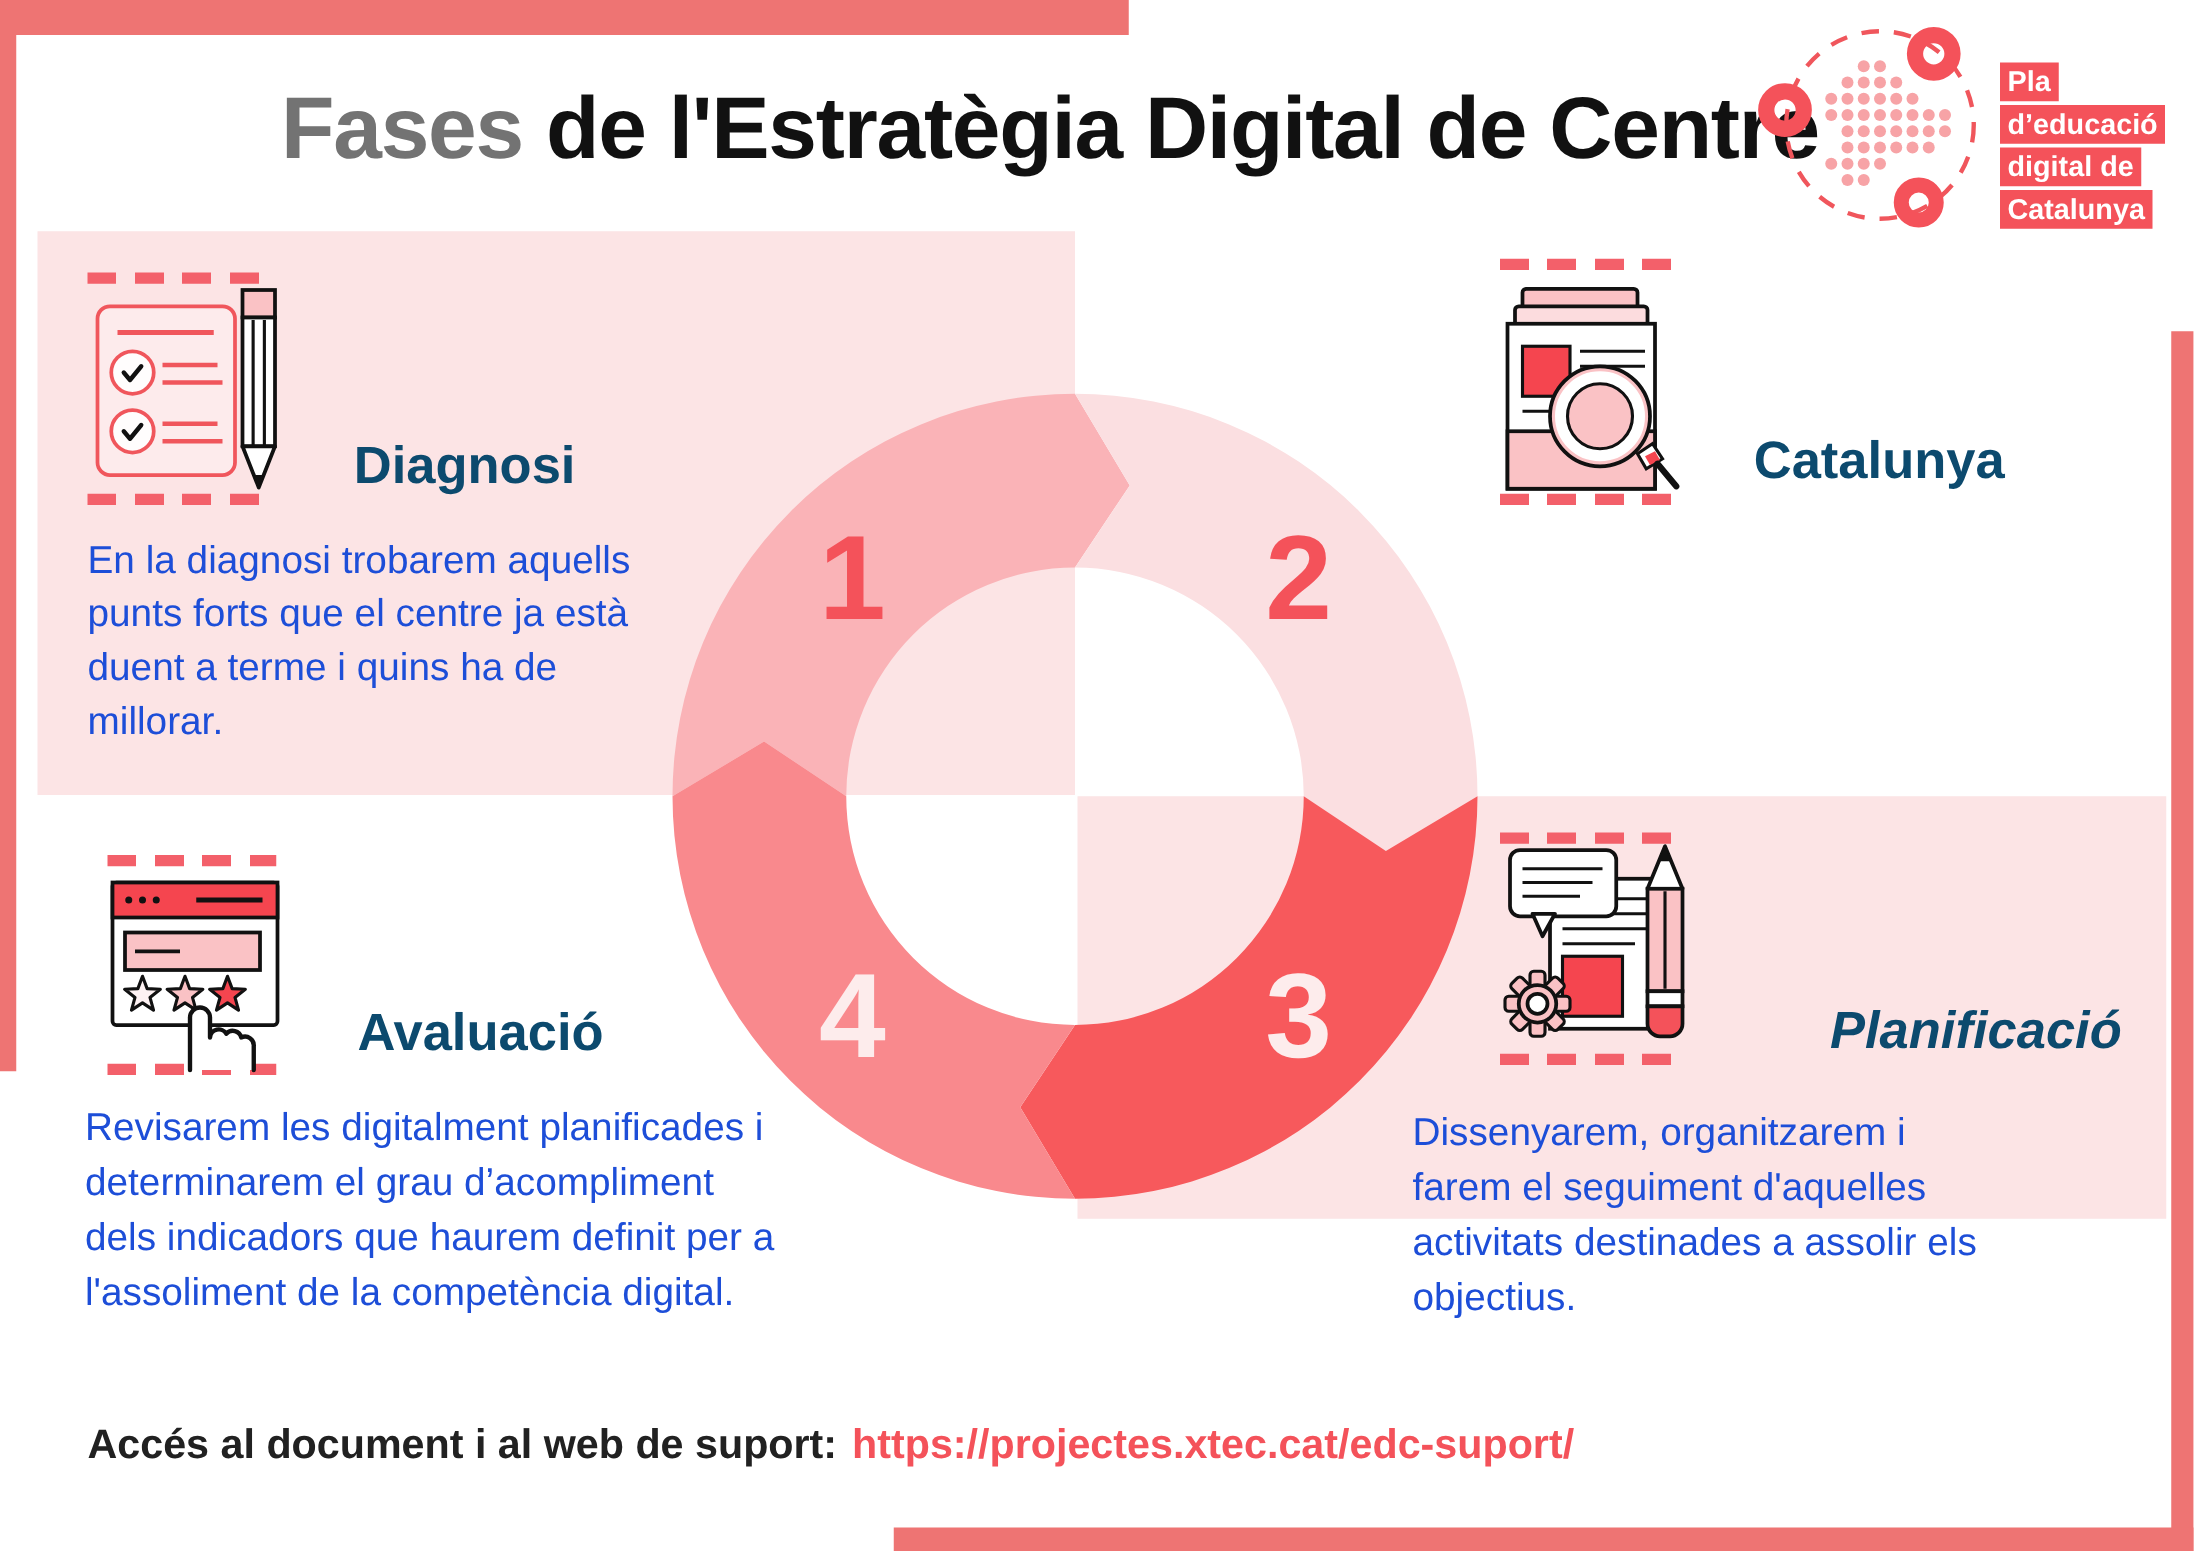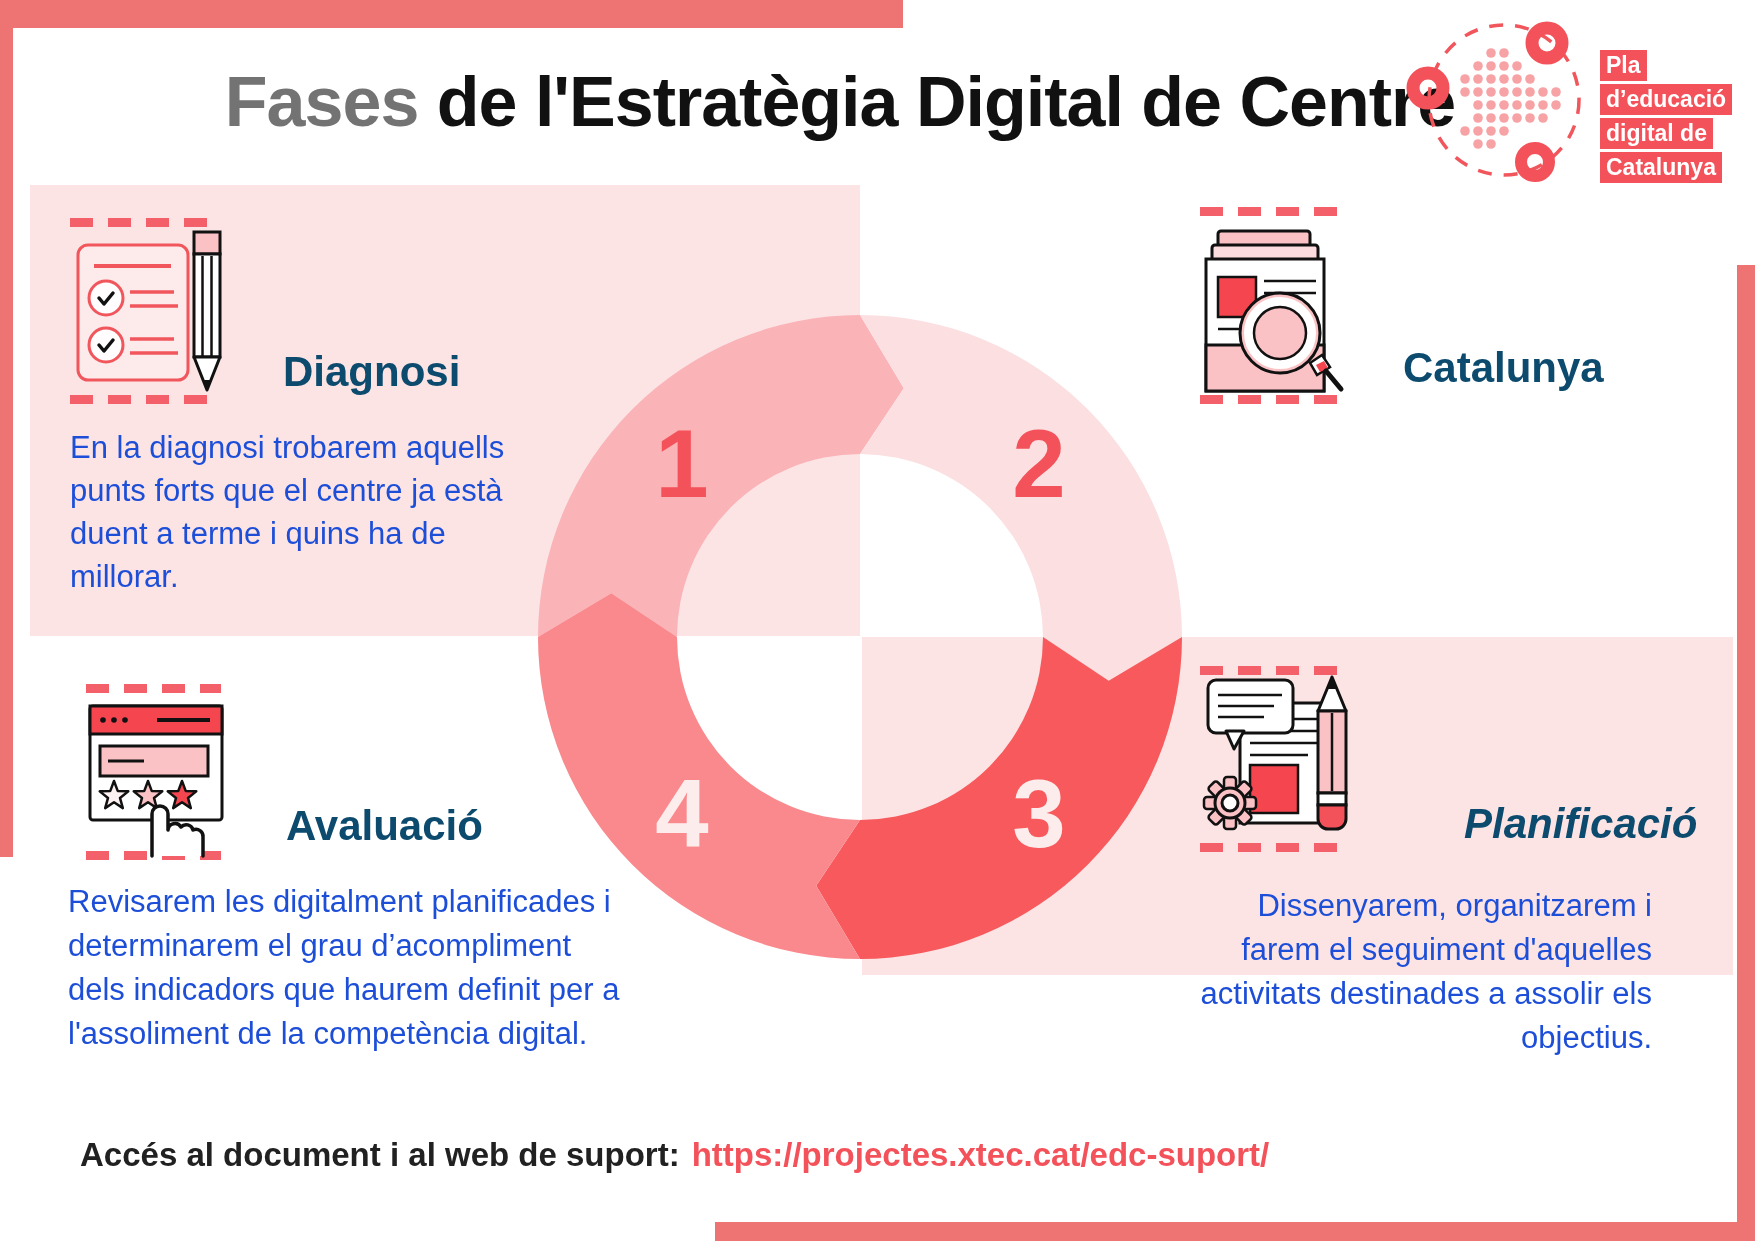--- a/index.html
+++ b/index.html
@@ -14,21 +14,21 @@
   .main-title .hl{color:#737373;}
   
   .block{position:absolute;background:#FCE4E5;}
   
   .dashes{position:absolute;height:9px;
           background:repeating-linear-gradient(90deg,#F3606A 0 23px,rgba(0,0,0,0) 23px 38px);}
   
   .sec-title{position:absolute;font-size:42px;font-weight:700;color:#0c4a6e;white-space:nowrap;}
   .body-text{position:absolute;font-size:31px;line-height:43px;color:#1d4ed8;}
   
-  .footer-line{position:absolute;left:70px;top:1136px;font-size:33px;font-weight:700;white-space:nowrap;margin-left:10px;}
+  .footer-line{position:absolute;left:70px;top:1136px;font-size:33px;font-weight:700;white-space:nowrap;}
   .footer-line .url{color:#F4525A;margin-left:12px;}
   
   .logo-words{position:absolute;left:1600px;top:50px;display:flex;flex-direction:column;
               align-items:flex-start;gap:3px;justify-content:flex-end;}
   .logo-words span{background:#F4525A;color:#fff;font-weight:700;font-size:23px;
                    line-height:1;padding:4px 6px;}
   svg text.num{font-family:"Liberation Sans",sans-serif;font-weight:700;font-size:96px;}
 </style>
 </head>
 <body>
@@ -181,21 +181,21 @@
       <circle r="8" fill="#fff" stroke="#111" stroke-width="3"></circle>
     </g>
     <polygon points="120,48 148,48 134,14" fill="#fff" stroke="#111" stroke-width="3" stroke-linejoin="round"></polygon>
     <polygon points="129,26 139,26 134,14" fill="#111"></polygon>
     <rect x="120" y="48" width="28" height="82" fill="#FAC2C5" stroke="#111" stroke-width="3"></rect>
     <line x1="134" y1="50" x2="134" y2="128" stroke="#111" stroke-width="2.5"></line>
     <rect x="120" y="130" width="28" height="12" fill="#fff" stroke="#111" stroke-width="3"></rect>
     <path d="M120 142 h28 v14 a10 10 0 0 1 -10 10 h-8 a10 10 0 0 1 -10 -10 Z" fill="#F4525A" stroke="#111" stroke-width="3"></path>
   </svg>
   <div class="sec-title" style="left:1464px;top:800px;font-style:italic;">Planificació</div>
-  <div class="body-text" style="left:1197px;top:884px;width:455px;line-height:44px;text-align:right;">Dissenyarem,  organitzarem i farem el seguiment d'aquelles activitats destinades a assolir els objectius.</div>
+  <div class="body-text" style="left:1130px;top:884px;width:455px;line-height:44px;">Dissenyarem,  organitzarem i farem el seguiment d'aquelles activitats destinades a assolir els objectius.</div>
 
   <div class="dashes" style="left:86px;top:684px;width:135px;"></div>
   <div class="dashes" style="left:86px;top:851px;width:135px;"></div>
   <svg class="abs" style="left:82px;top:680px;" width="150" height="190" viewBox="0 0 150 190">
     <defs>
       <path id="star" d="M0,-15 L3.7,-5.1 L14.27,-4.64 L5.99,1.95 L8.82,12.14 L0,6.3 L-8.82,12.14 L-5.99,1.95 L-14.27,-4.64 L-3.7,-5.1 Z"></path>
     </defs>
     <rect x="8" y="26" width="132" height="114" rx="3" fill="#fff" stroke="#111" stroke-width="3"></rect>
     <rect x="8" y="26" width="132" height="28" fill="#F5454F" stroke="#111" stroke-width="3"></rect>
     <circle cx="21" cy="40" r="2.8" fill="#111"></circle>

